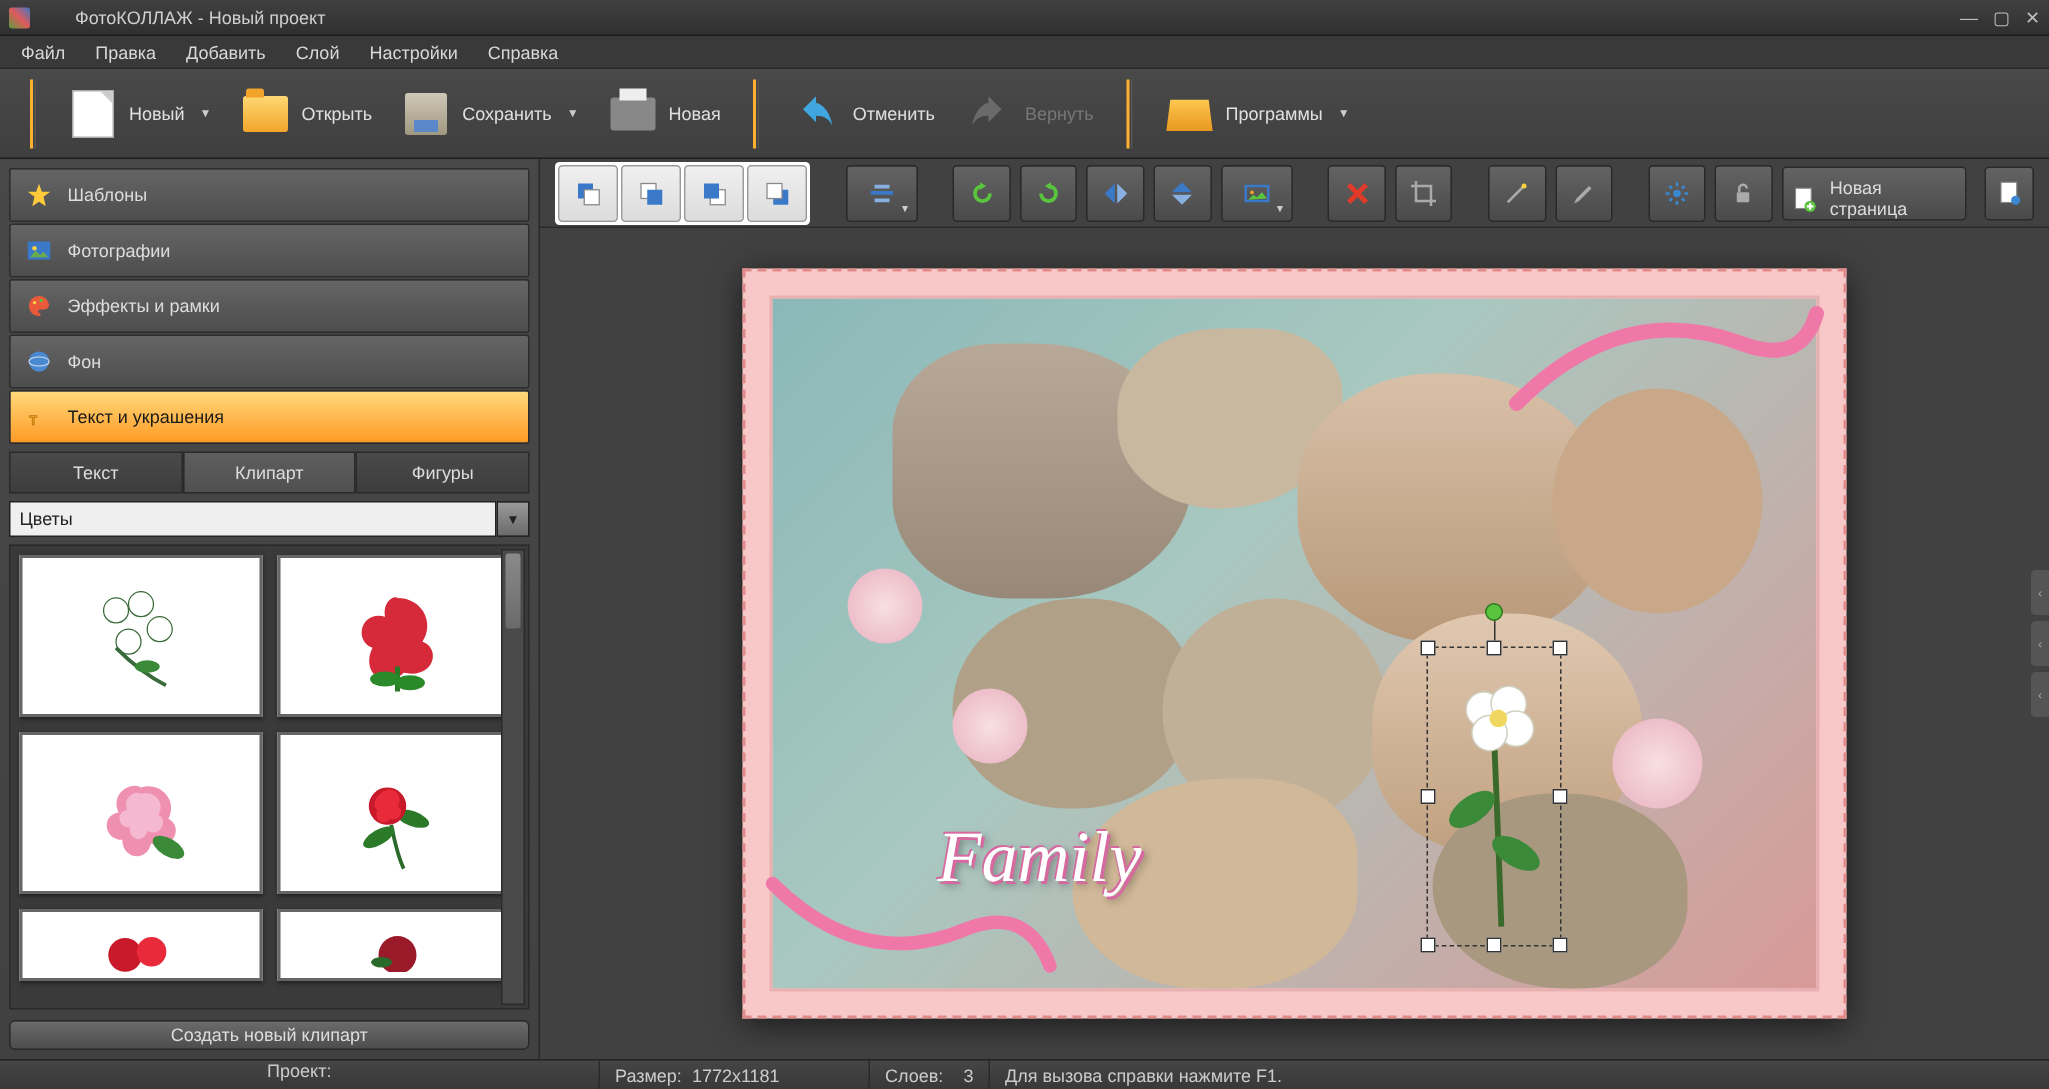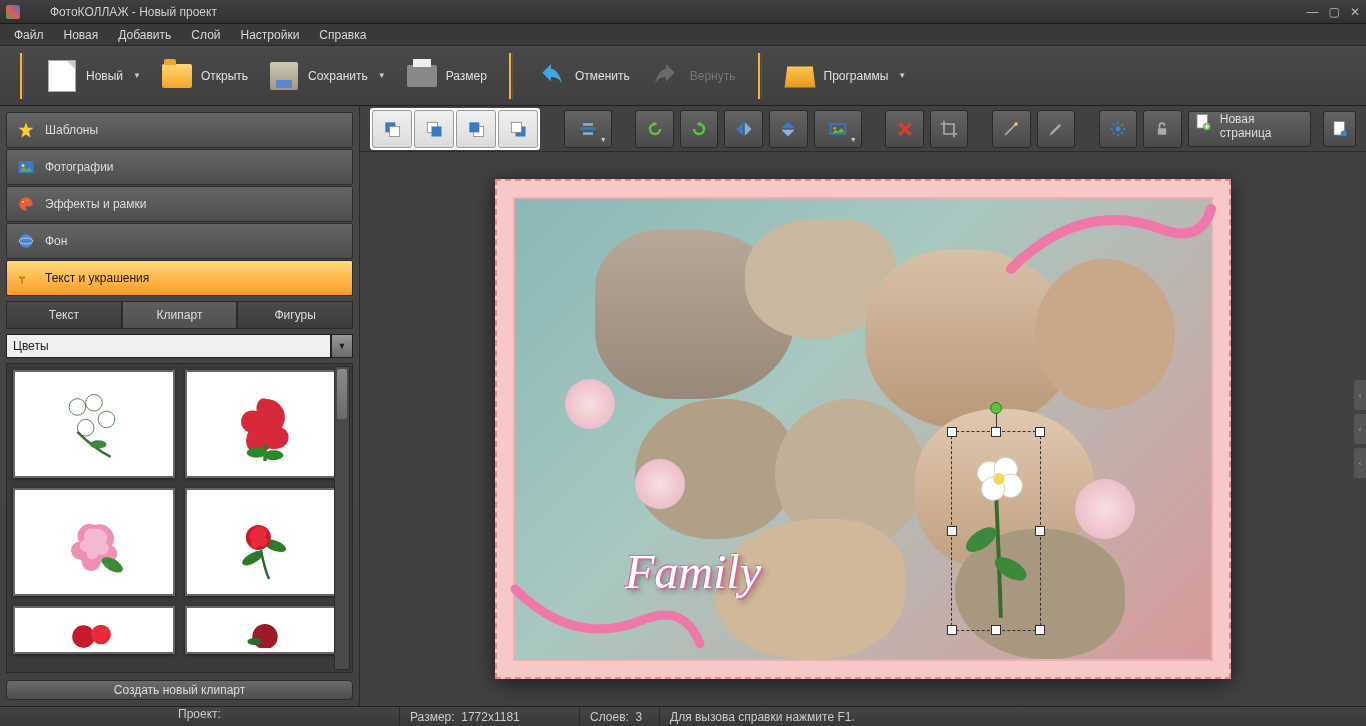--- a/index.html
+++ b/index.html
@@ -50,21 +50,21 @@
 
 .canvas-area { flex:1; display:flex; flex-direction:column; background:#414141; }
 .sec-toolbar { height:46px; display:flex; align-items:center; padding:4px 10px; gap:6px; border-bottom:1px solid #2a2a2a; }
 .sec-btn { width:40px; height:38px; background:linear-gradient(#636363,#4a4a4a); border:1px solid #2a2a2a; border-radius:3px; display:flex; align-items:center; justify-content:center; cursor:pointer; position:relative;}
 .sec-btn svg { width:20px; height:20px; }
 .sec-btn.wdd { width:50px; }
 .sec-btn .dd { position:absolute; right:4px; bottom:4px; font-size:7px; color:#ccc;}
 .sec-group-active { background:#fff; padding:2px; display:flex; gap:2px; border-radius:3px;}
 .sec-group-active .sec-btn { background:linear-gradient(#f0f0f0,#dcdcdc); border-color:#999;}
 .sec-spacer { width:12px; }
-.new-page-btn { margin-left:auto; height:36px; padding:0 5px; background:linear-gradient(#636363,#4a4a4a); border:1px solid #2a2a2a; border-radius:3px; display:flex; align-items:flex-start; gap:8px; cursor:pointer;}
+.new-page-btn { margin-left:auto; height:36px; padding:0 5px; background:linear-gradient(#636363,#4a4a4a); border:1px solid #2a2a2a; border-radius:3px; display:flex; align-items:flex-end; gap:8px; cursor:pointer;}
 .page-settings-btn { width:34px; height:36px; background:linear-gradient(#636363,#4a4a4a); border:1px solid #2a2a2a; border-radius:3px; display:flex; align-items:center; justify-content:center; cursor:pointer; margin-left:6px;}
 
 .canvas-wrap { flex:1; display:flex; align-items:center; justify-content:center; position:relative; background:#414141;}
 .canvas { width:736px; height:500px; background: #f8c8c8; border:2px dashed #e08a8a; position:relative; box-shadow:0 4px 20px rgba(0,0,0,0.6);}
 .canvas-inner { position:absolute; inset:16px; background: linear-gradient(135deg,#8ab8b8 0%, #a8c8c0 40%, #d89a98 100%); border:2px solid #e8b0b0;}
 .ribbon { position:absolute; }
 .fam-text { position:absolute; left:110px; bottom:60px; font-family: 'Segoe Script', cursive; font-style:italic; font-size:48px; color:#fff; text-shadow:2px 2px 0 #d66aa0, -1px -1px 0 #d66aa0, 3px 3px 6px rgba(0,0,0,0.4);}
 .rose-blob { position:absolute; width:50px; height:50px; border-radius:50%; background: radial-gradient(circle,#f8e0e0,#e8b0c0);}
 .photo-blob { position:absolute; background:#c0b8a8; border-radius:40% 60% 55% 45%;}
 .sel-box { position:absolute; right:170px; bottom:28px; width:90px; height:200px; border:1px dashed #333;}
@@ -73,21 +73,21 @@
 .sel-line { position:absolute; left:50%; top:-28px; width:1px; height:28px; background:#333;}
 
 .right-tabs { position:absolute; right:0; top:50%; transform:translateY(-50%); display:flex; flex-direction:column;}
 .right-tab { width:12px; height:30px; background:#555; margin:2px 0; border-radius:3px 0 0 3px; display:flex; align-items:center; justify-content:center; color:#aaa; font-size:8px; cursor:pointer;}
 
 
 .statusbar { height:20px; background:linear-gradient(#454545,#383838); border-top:1px solid #222; display:flex; align-items:center; color:#ccc; font-size:11px;}
 .statusbar .cell { padding:0 10px; border-right:1px solid #2a2a2a; height:100%; display:flex; align-items:center;}
 .statusbar .cell.first{ width:400px;flex-direction:column;}
 .statusbar .cell.size{ width:180px;}
-.statusbar .cell.layers{ width:80px;}
+.statusbar .cell.layers{ width:80px;justify-content:space-between;}
 
 
 .i-page { width:28px; height:32px; background:#fff; border:1px solid #aaa; position:relative;}
 .i-page::before{content:'';position:absolute;right:0;top:0;border-style:solid;border-width:0 8px 8px 0;border-color:transparent #ccc transparent transparent;}
 .i-folder{width:30px;height:24px;background:linear-gradient(#ffd873,#f2a52a);border-radius:2px;position:relative;}
 .i-folder::before{content:'';position:absolute;left:2px;top:-5px;width:12px;height:6px;background:#f2a52a;border-radius:2px 2px 0 0;}
 .i-disk{width:28px;height:28px;background:linear-gradient(#d0c8b8,#a09880);border-radius:2px;position:relative;}
 .i-disk::after{content:'';position:absolute;left:6px;bottom:2px;right:6px;height:8px;background:#5a88c8;}
 .i-printer{width:30px;height:22px;background:#888;border-radius:2px;position:relative;}
 .i-printer::before{content:'';position:absolute;left:6px;top:-6px;right:6px;height:8px;background:#eee;}
@@ -107,21 +107,21 @@
   </div>
   <div class="win-btns">
     <span>—</span>
     <span>▢</span>
     <span>✕</span>
   </div>
 </div>
 
 <div class="menubar">
   <div class="menu-item">Файл</div>
-  <div class="menu-item">Новая</div>
+  <div class="menu-item">Правка</div>
   <div class="menu-item">Добавить</div>
   <div class="menu-item">Слой</div>
   <div class="menu-item">Настройки</div>
   <div class="menu-item">Справка</div>
 </div>
 
 <div class="toolbar">
   <div class="tb-sep"></div>
   <div class="tb-btn reflect">
     <span class="ticon">
@@ -140,21 +140,21 @@
     <span class="ticon">
         <span class="i-disk"></span>
       </span>
     <span class="tlabel">Сохранить</span>
       <span class="tarrow">▼</span>
   </div>
   <div class="tb-btn reflect">
     <span class="ticon">
         <span class="i-printer"></span>
       </span>
-    <span class="tlabel">Размер</span>
+    <span class="tlabel">Новая</span>
   </div>
   <div class="tb-sep"></div>
   <div class="tb-btn reflect">
     <span class="ticon i-undo">
         <svg viewBox="0 0 24 24">
           <path fill="#3fa6e0" d="M12 5V1L4 9l8 8v-4c5 0 8 2 10 6-1-7-5-13-10-14z"></path>
         </svg>
       </span>
     <span class="tlabel">Отменить</span>
   </div>

